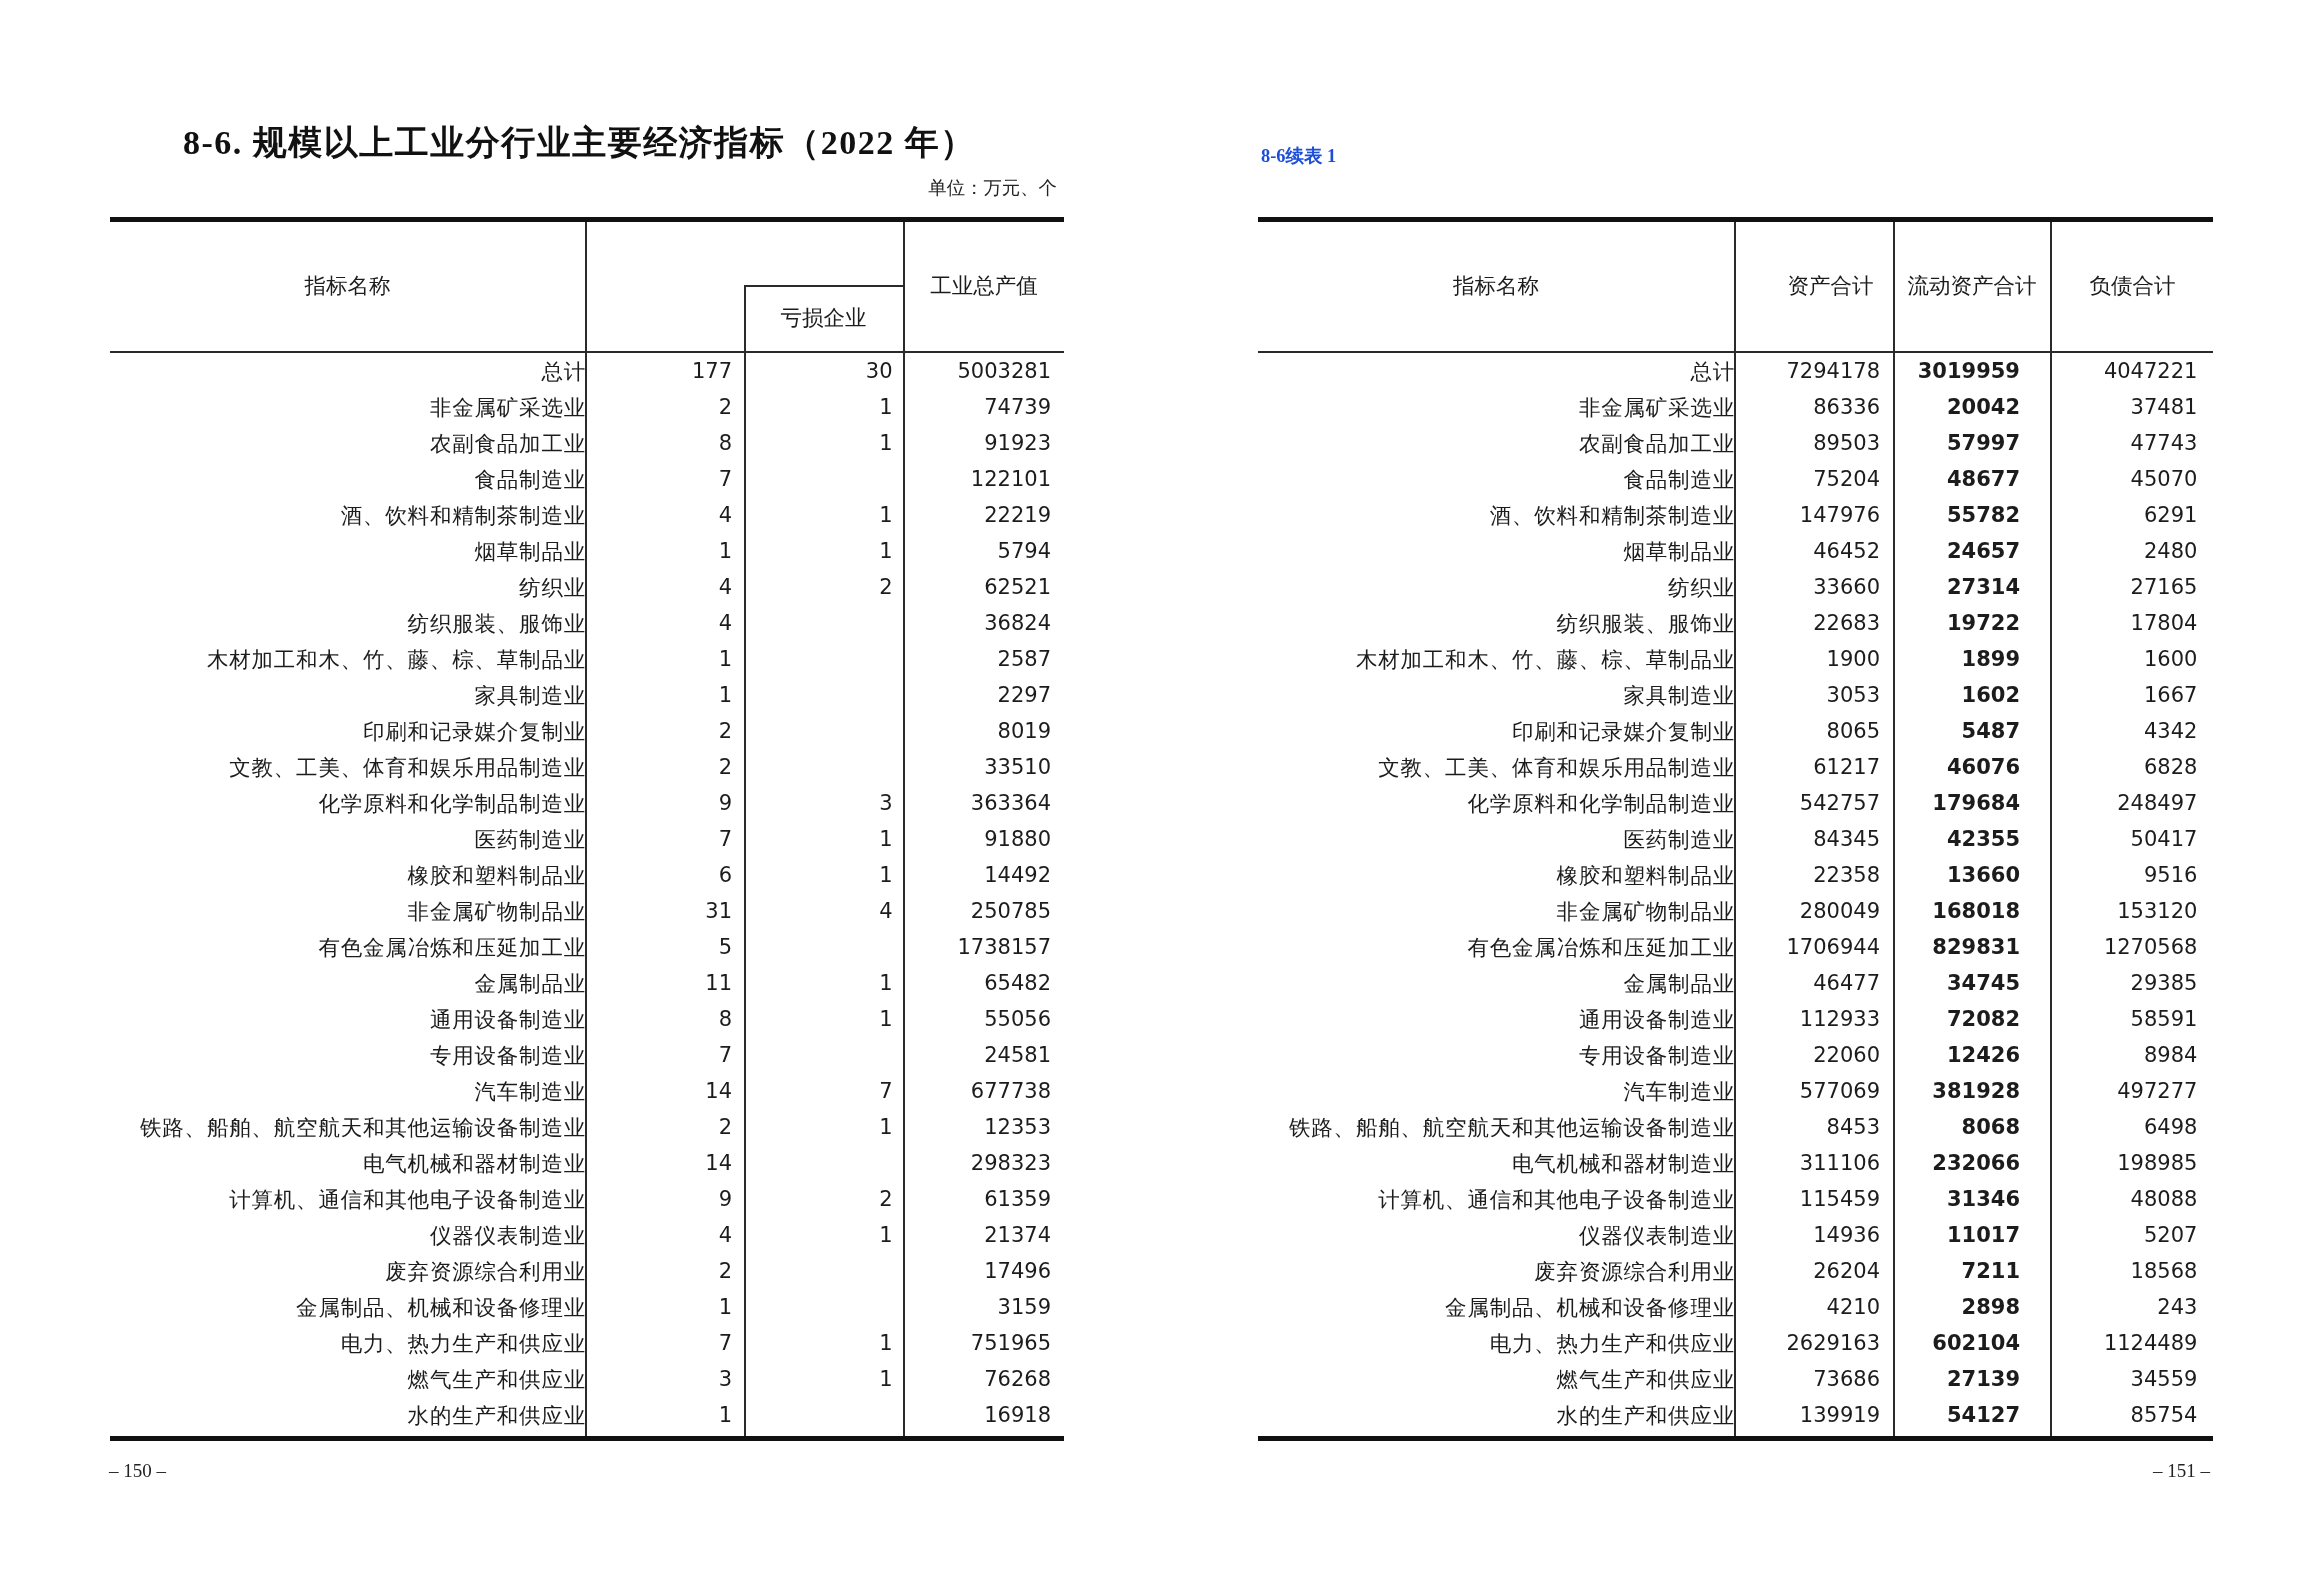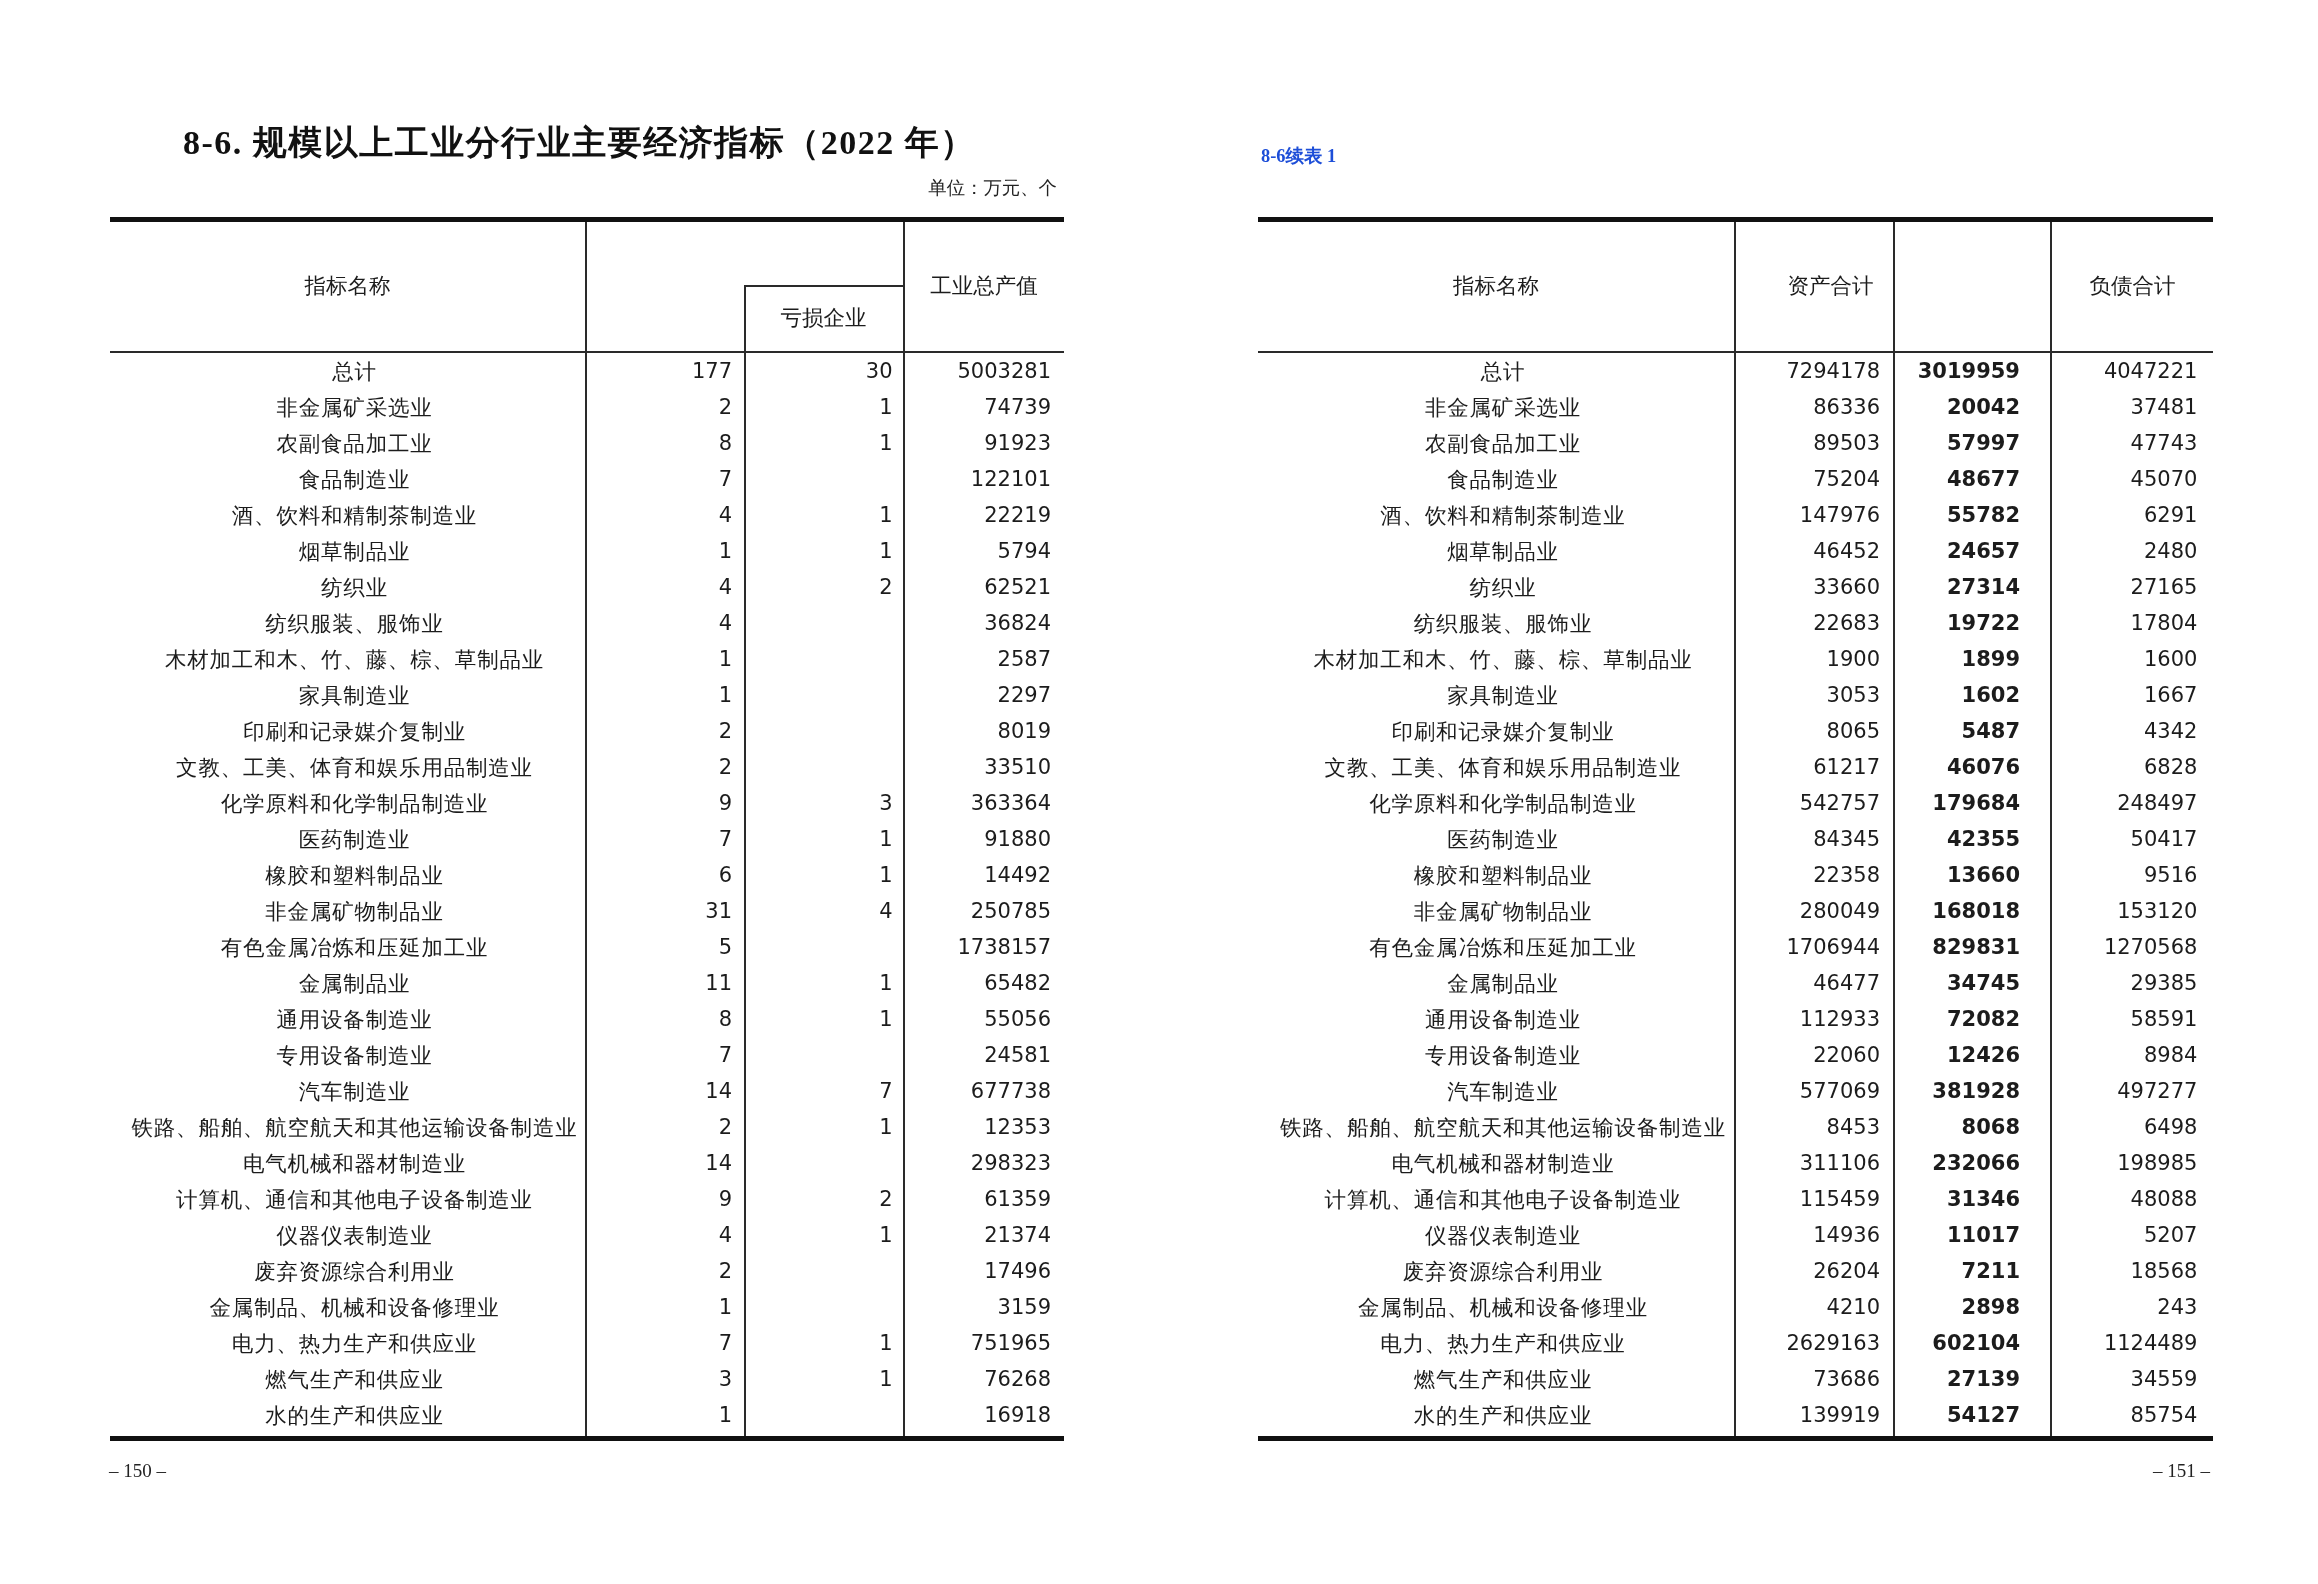--- a/index.html
+++ b/index.html
@@ -52,21 +52,21 @@
   .tbl-right .h-indicator{left:0;top:5.4px;width:476px;height:126px;}
   .tbl-right .h-assets{left:478px;top:5.4px;width:189px;height:126px;}
   .tbl-right .h-curassets{left:636px;top:5.4px;width:156px;height:126px;}
   .tbl-right .h-liab{left:794px;top:5.4px;width:161px;height:126px;}
   
   .rows{position:absolute;left:0;top:136px;width:100%;}
   .row{display:grid;height:36px;align-items:center;font-size:21.5px;}
   .tbl-left .row{grid-template-columns:476px 159px 159px 161px;}
   .tbl-right .row{grid-template-columns:477px 158px 157px 162px;}
   .cell{white-space:nowrap;overflow:visible;}
-  .cell.name{padding-left:13px;text-align:center;letter-spacing:0.8px;}
+  .cell.name{padding-left:13px;text-align:right;letter-spacing:0.8px;}
   .cell.num{text-align:right;font-family:"DejaVu Sans","Liberation Sans",sans-serif;font-size:21px;}
   .tbl-left .cell.n1{padding-right:13px;}
   .tbl-left .cell.n2{padding-right:11.5px;}
   .tbl-left .cell.n3{padding-right:14px;padding-left:12px;}
   .tbl-right .cell.n1{padding-right:13px;}
   .tbl-right .cell.n2{padding-right:30px;font-weight:bold;}
   .tbl-right .cell.n3{padding-right:14.6px;}
 </style>
 </head>
 <body>
@@ -311,20 +311,21 @@
 
   <div class="tbl tbl-right">
     <div class="tline top"></div>
     <div class="vline v1"></div>
     <div class="vline v2"></div>
     <div class="vline v3"></div>
     <div class="hline"></div>
 
     <div class="hcell h-indicator">指标名称</div>
     <div class="hcell h-assets">资产合计</div>
+    <div class="hcell h-curassets">流动资产合计</div>
     <div class="hcell h-liab">负债合计</div>
 
     <div class="rows">
 
         <div class="row">
           <div class="cell name">总计</div>
           <div class="cell num n1">7294178</div>
           <div class="cell num n2">3019959</div>
           <div class="cell num n3">4047221</div>
         </div>

